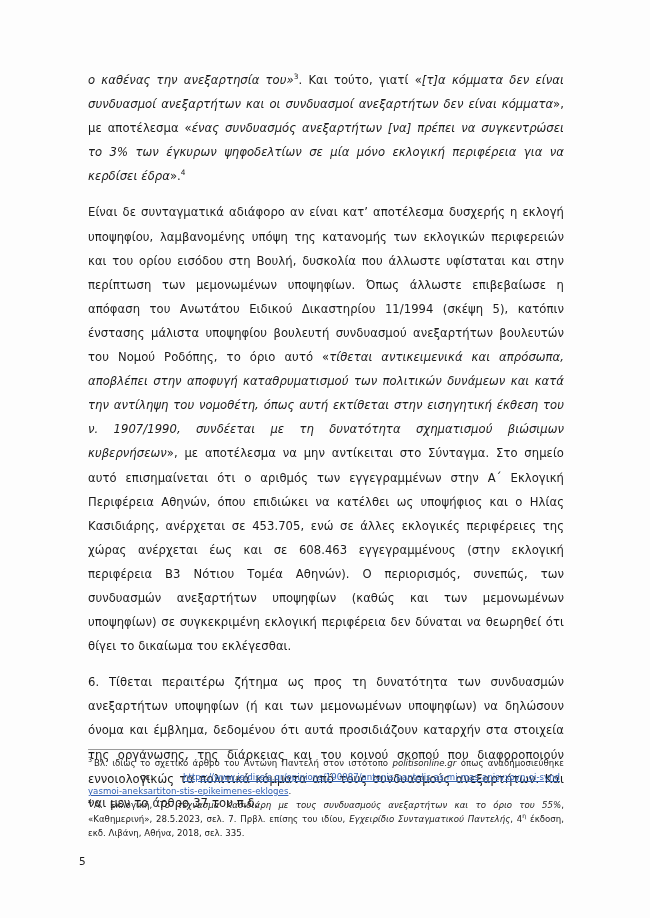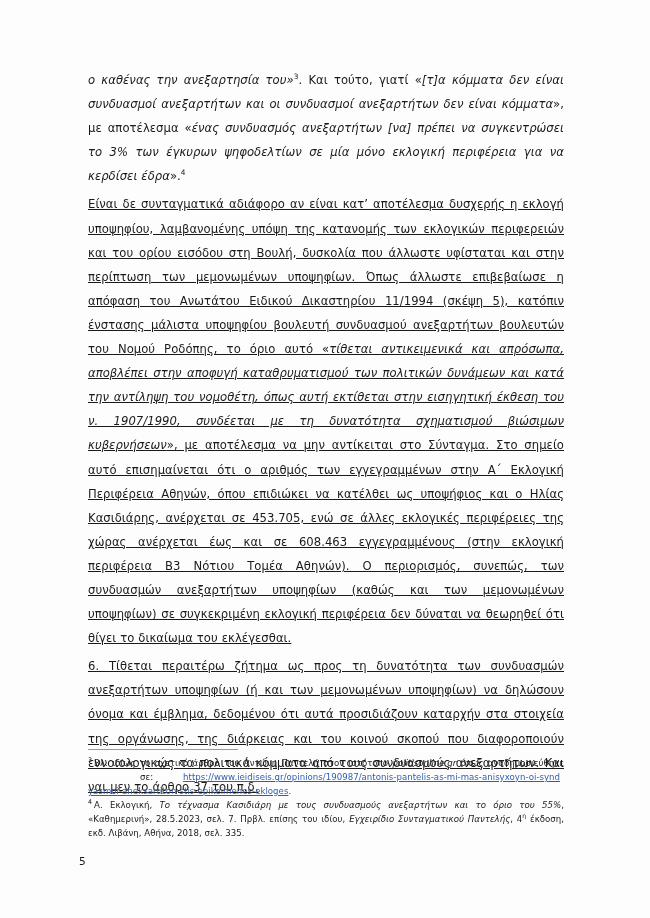--- a/index.html
+++ b/index.html
@@ -29,22 +29,21 @@
   .para {
     margin: 0 0 0px 0;
     font-size: 11.6px;
     line-height: 24.1px;
     text-align: justify;
     color: #1a1a1a;
     letter-spacing: 0.05px;
     word-spacing: 0.2px;
   }
   .para + .para {
-    margin-top: 4px;
-    text-decoration: underline;
+    margin-top: 12px;
   }
   .para-gap {
     margin-top: 24px;
   }
   .it {
     font-style: italic;
   }
   sup {
     font-size: 7.4px;
     vertical-align: super;

